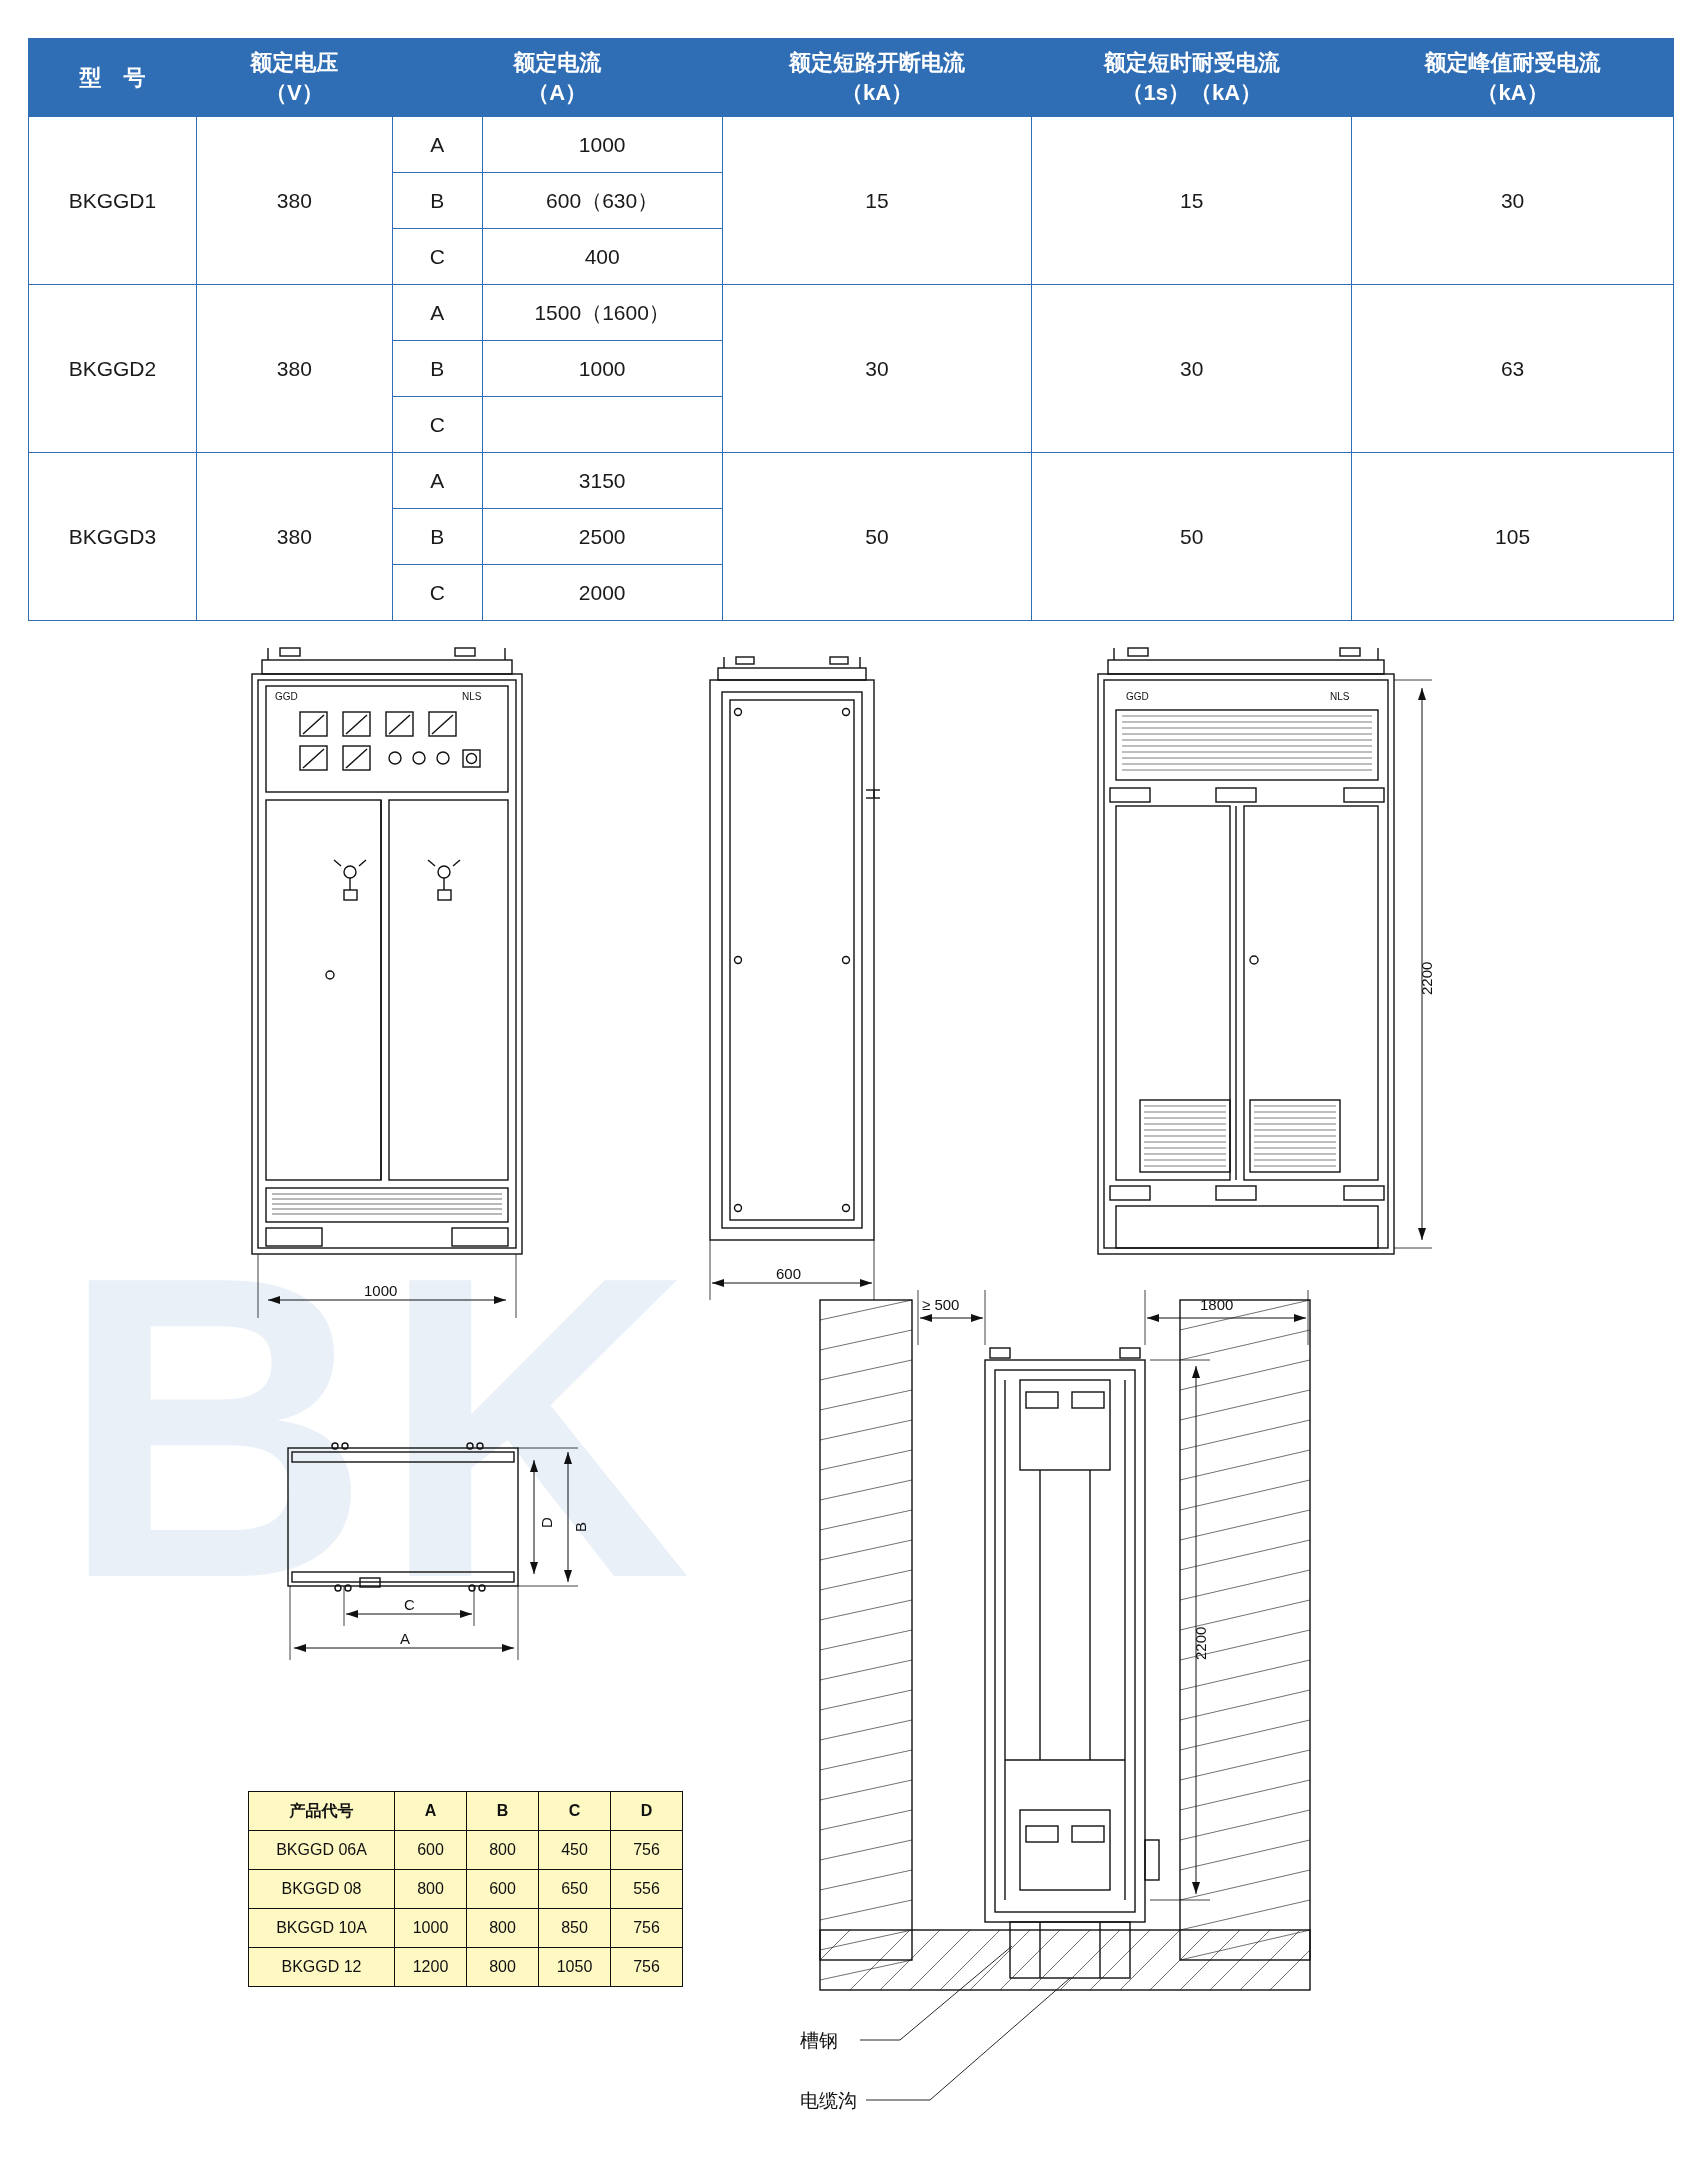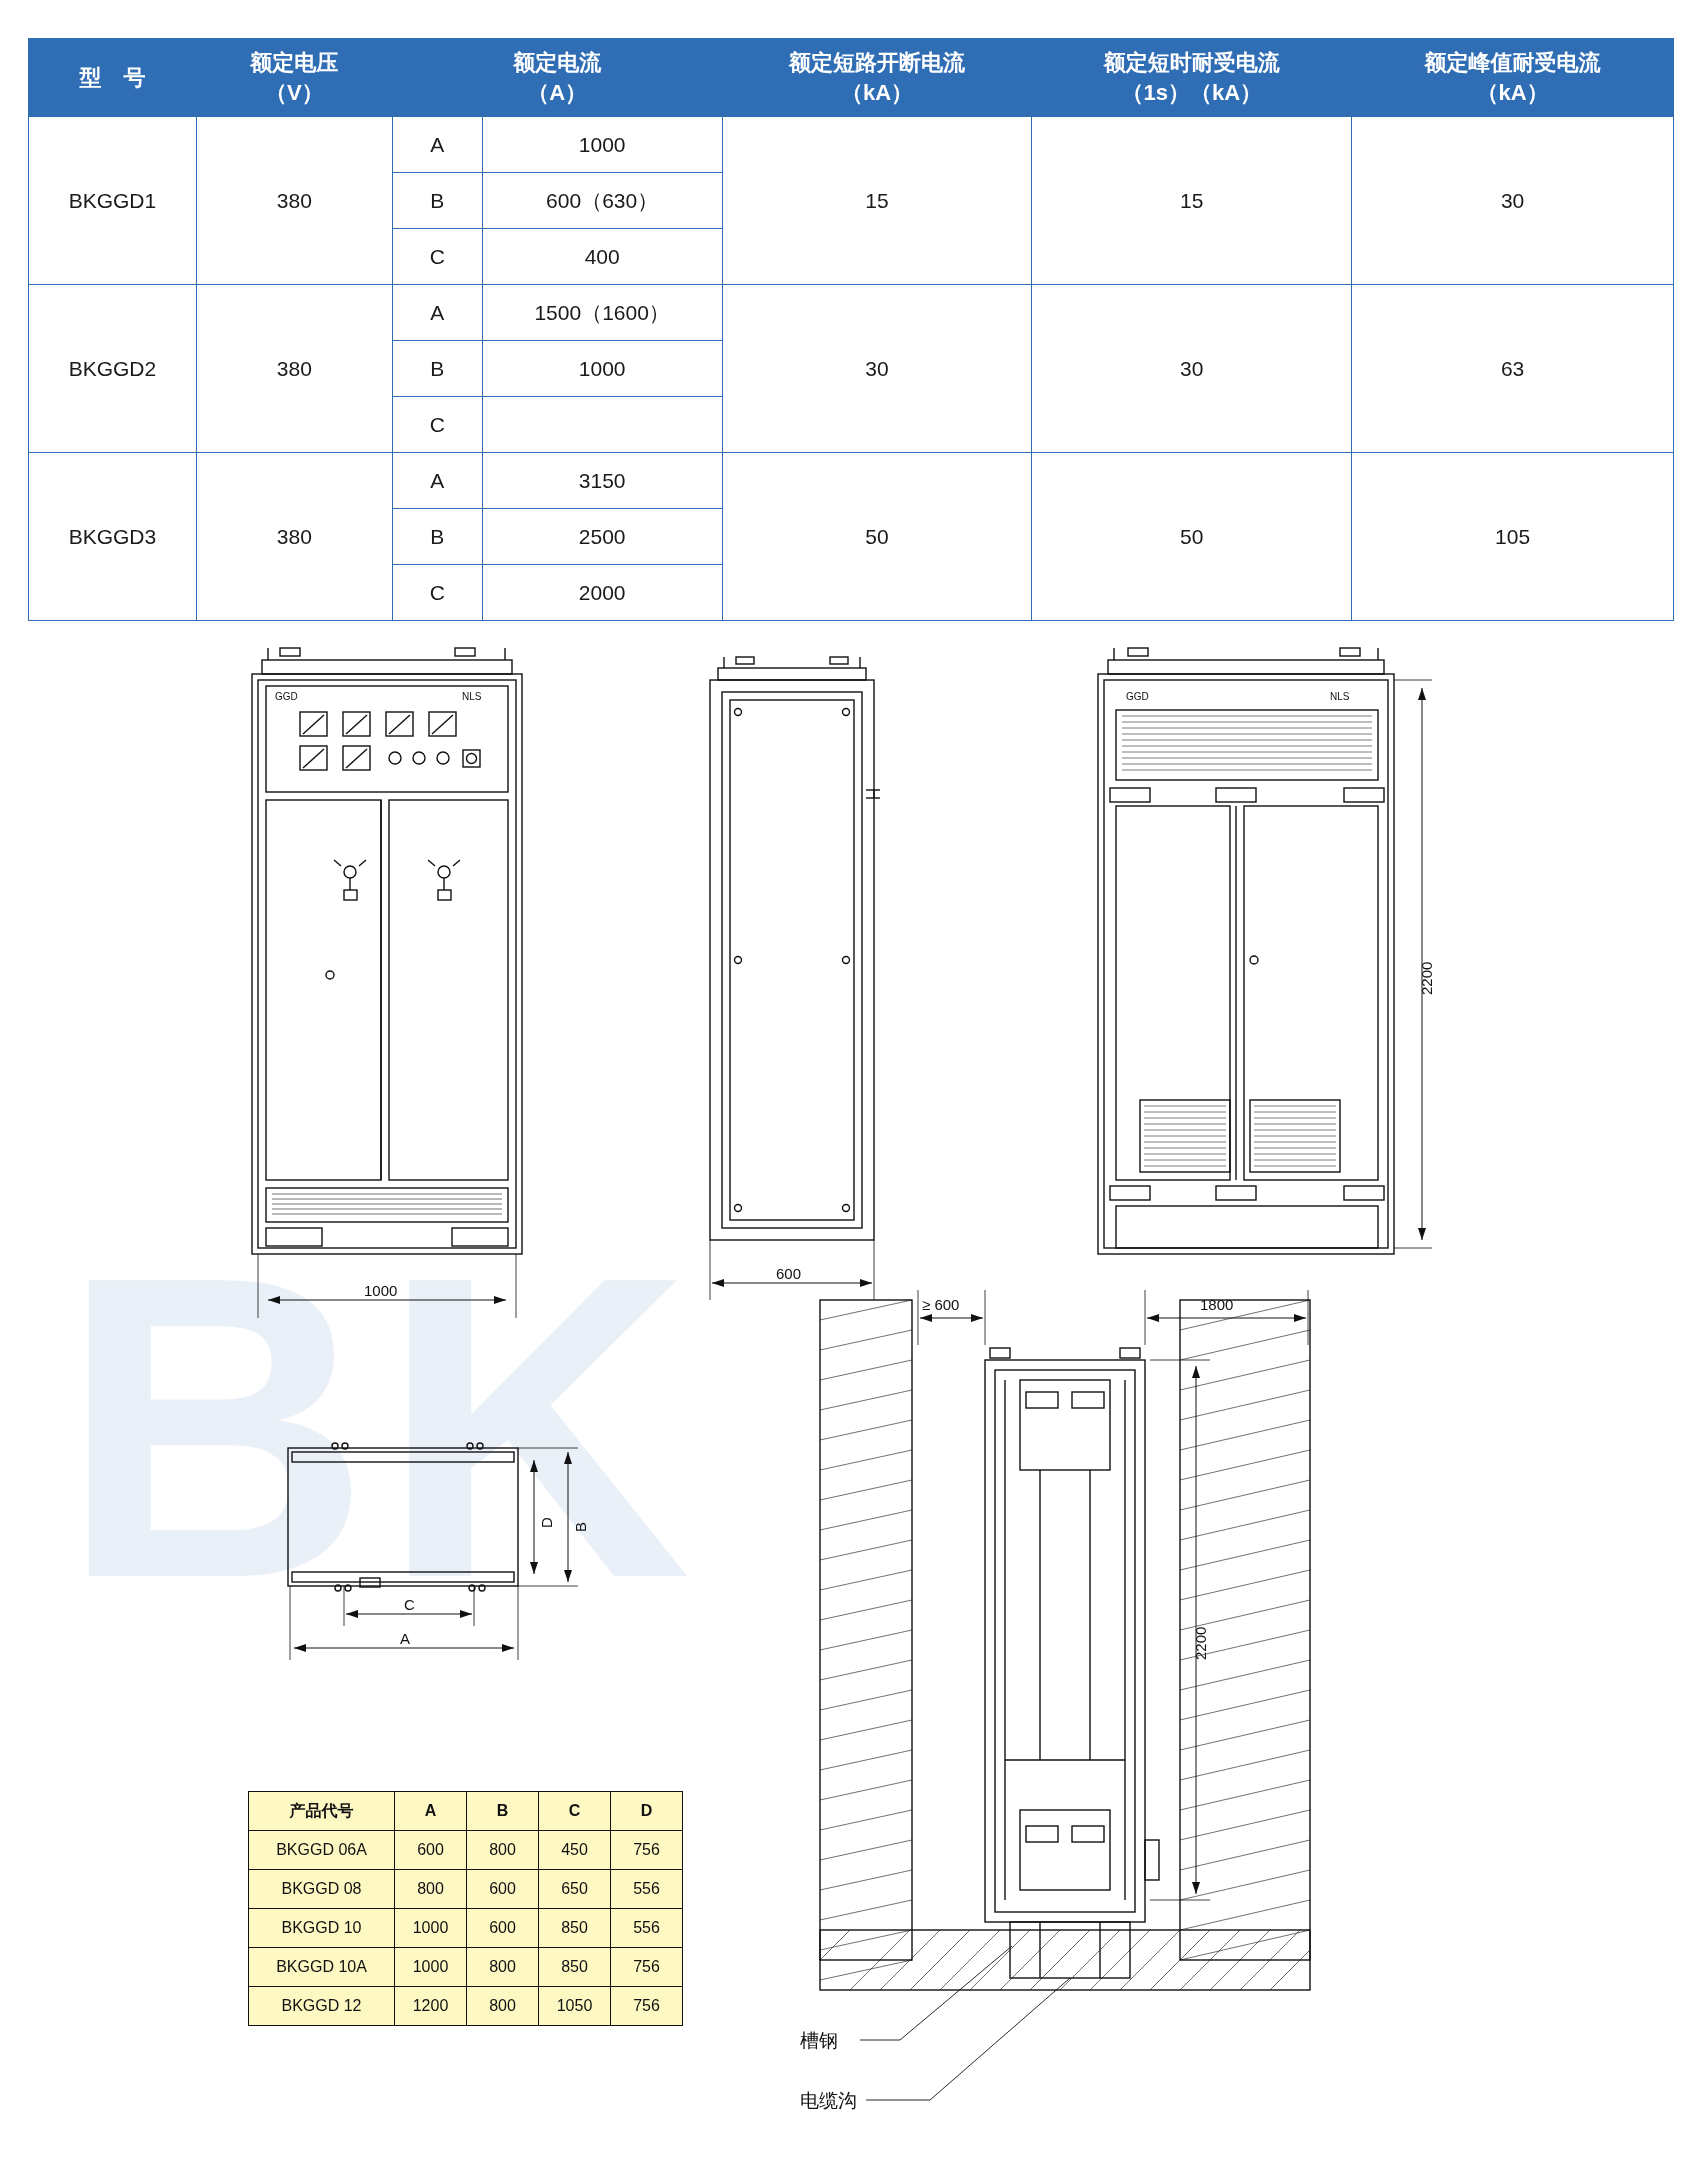--- a/index.html
+++ b/index.html
@@ -543,21 +543,21 @@
 
   <div class="dim-text" style="left:364px; top:1282px;">1000</div>
   <div class="dim-text" style="left:776px; top:1265px;">600</div>
   <div class="dim-text dim-vert" style="left:1418px; top:995px;">2200</div>
 
   <div class="dim-text dim-vert" style="left:572px; top:1532px;">B</div>
   <div class="dim-text dim-vert" style="left:538px; top:1528px;">D</div>
   <div class="dim-text" style="left:404px; top:1596px;">C</div>
   <div class="dim-text" style="left:400px; top:1630px;">A</div>
 
-  <div class="dim-text" style="left:922px; top:1296px;">≥ 600</div>
+  <div class="dim-text" style="left:922px; top:1296px;">≥ 500</div>
   <div class="dim-text" style="left:1200px; top:1296px;">1800</div>
   <div class="dim-text dim-vert" style="left:1192px; top:1660px;">2200</div>
 
   <div class="label-text" style="left:800px; top:2028px;text-align:right;">槽钢</div>
   <div class="label-text" style="left:800px; top:2088px;">电缆沟</div>
 
   <table class="code-table">
     <thead>
       <tr>
         <th class="c-name">产品代号</th>
@@ -576,27 +576,20 @@
         <td class="c-num">756</td>
       </tr>
       <tr>
         <td class="c-name">BKGGD 08</td>
         <td class="c-num">800</td>
         <td class="c-num">600</td>
         <td class="c-num">650</td>
         <td class="c-num">556</td>
       </tr>
       <tr>
-        <td class="c-name">BKGGD 10</td>
-        <td class="c-num">1000</td>
-        <td class="c-num">600</td>
-        <td class="c-num">850</td>
-        <td class="c-num">556</td>
-      </tr>
-      <tr>
         <td class="c-name">BKGGD 10A</td>
         <td class="c-num">1000</td>
         <td class="c-num">800</td>
         <td class="c-num">850</td>
         <td class="c-num">756</td>
       </tr>
       <tr>
         <td class="c-name">BKGGD 12</td>
         <td class="c-num">1200</td>
         <td class="c-num">800</td>

